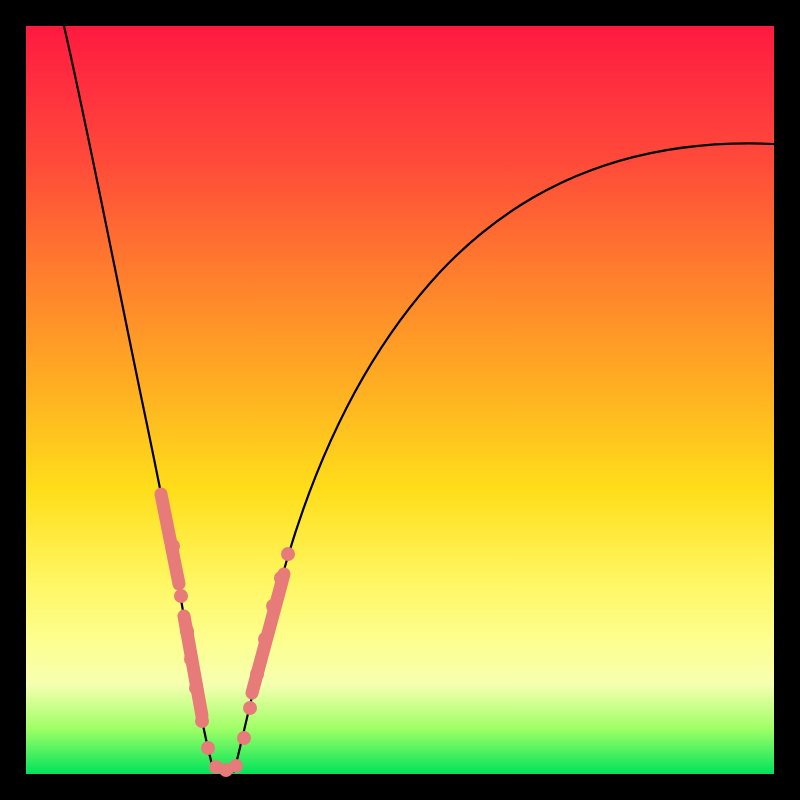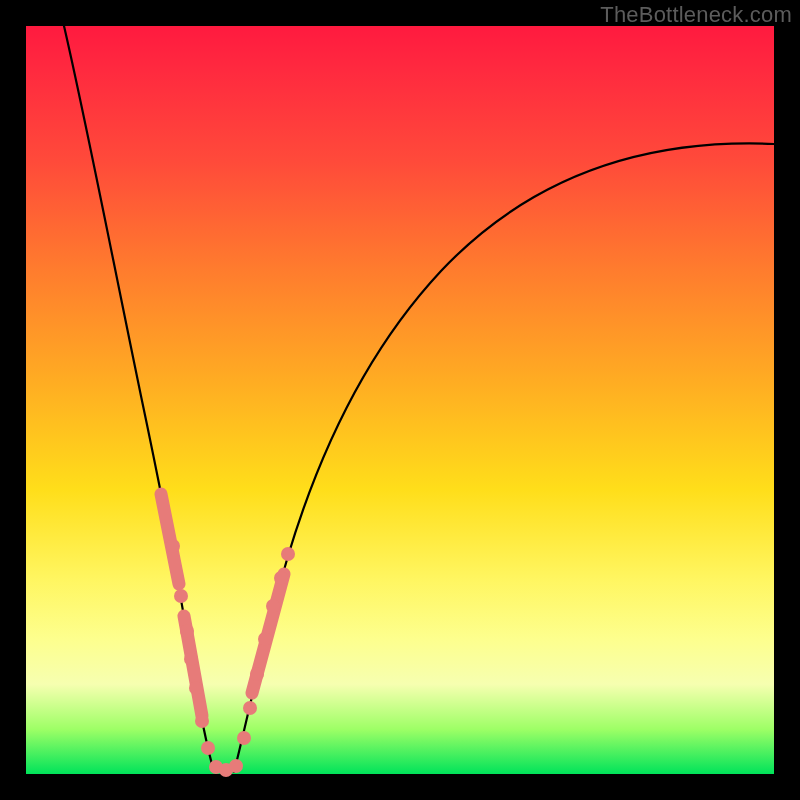--- a/index.html
+++ b/index.html
@@ -114,14 +114,13 @@
         <circle class="dot" cx="231" cy="648" r="7"></circle>
         <circle class="dot" cx="239" cy="613" r="7"></circle>
         <circle class="dot" cx="247" cy="580" r="7"></circle>
         <circle class="dot" cx="255" cy="552" r="7"></circle>
         <circle class="dot" cx="262" cy="528" r="7"></circle>
       </g>
     </svg>
 
   </div>
 
-  <div class="watermark">TheBottleneck.com</div>
 </div>
 
 </body></html>

